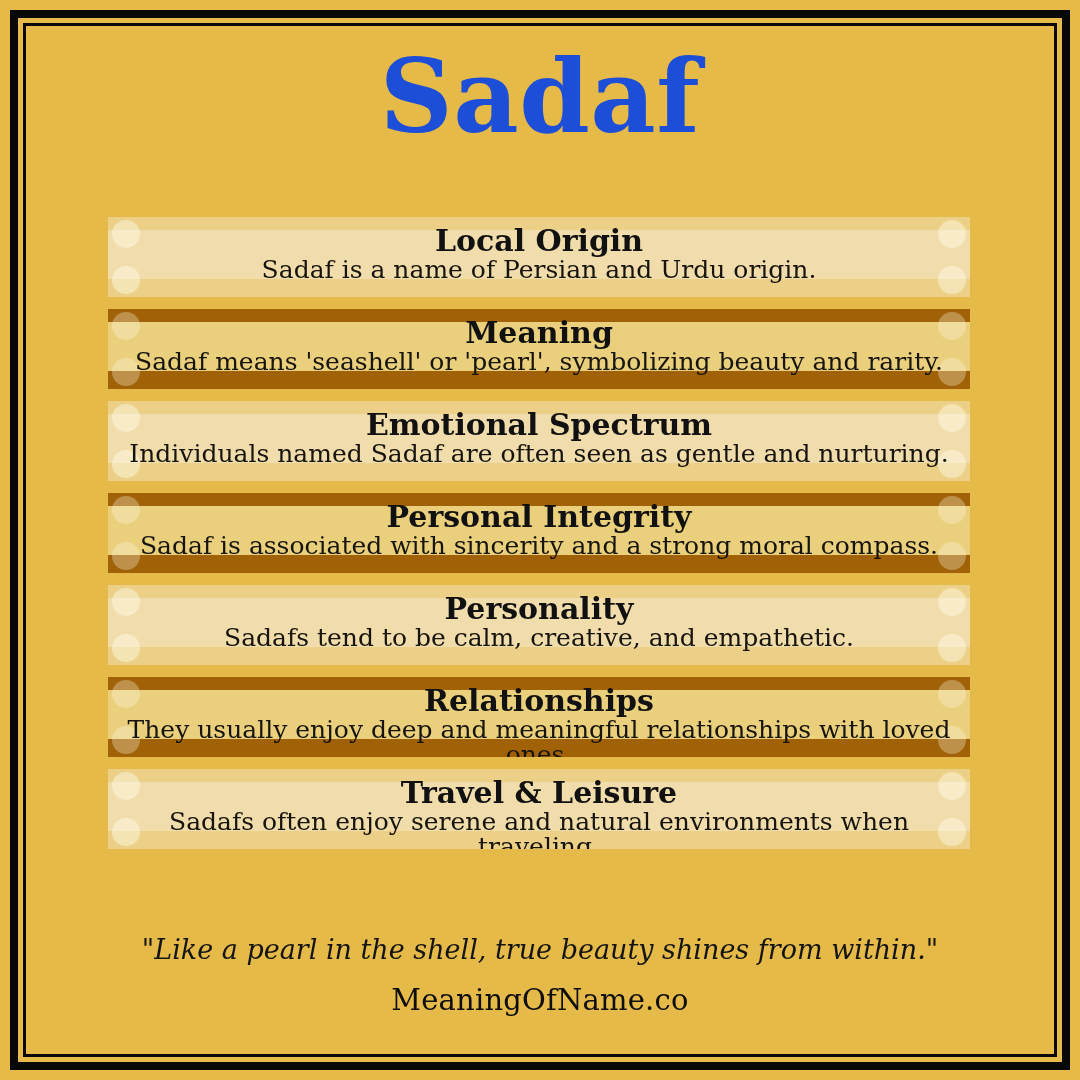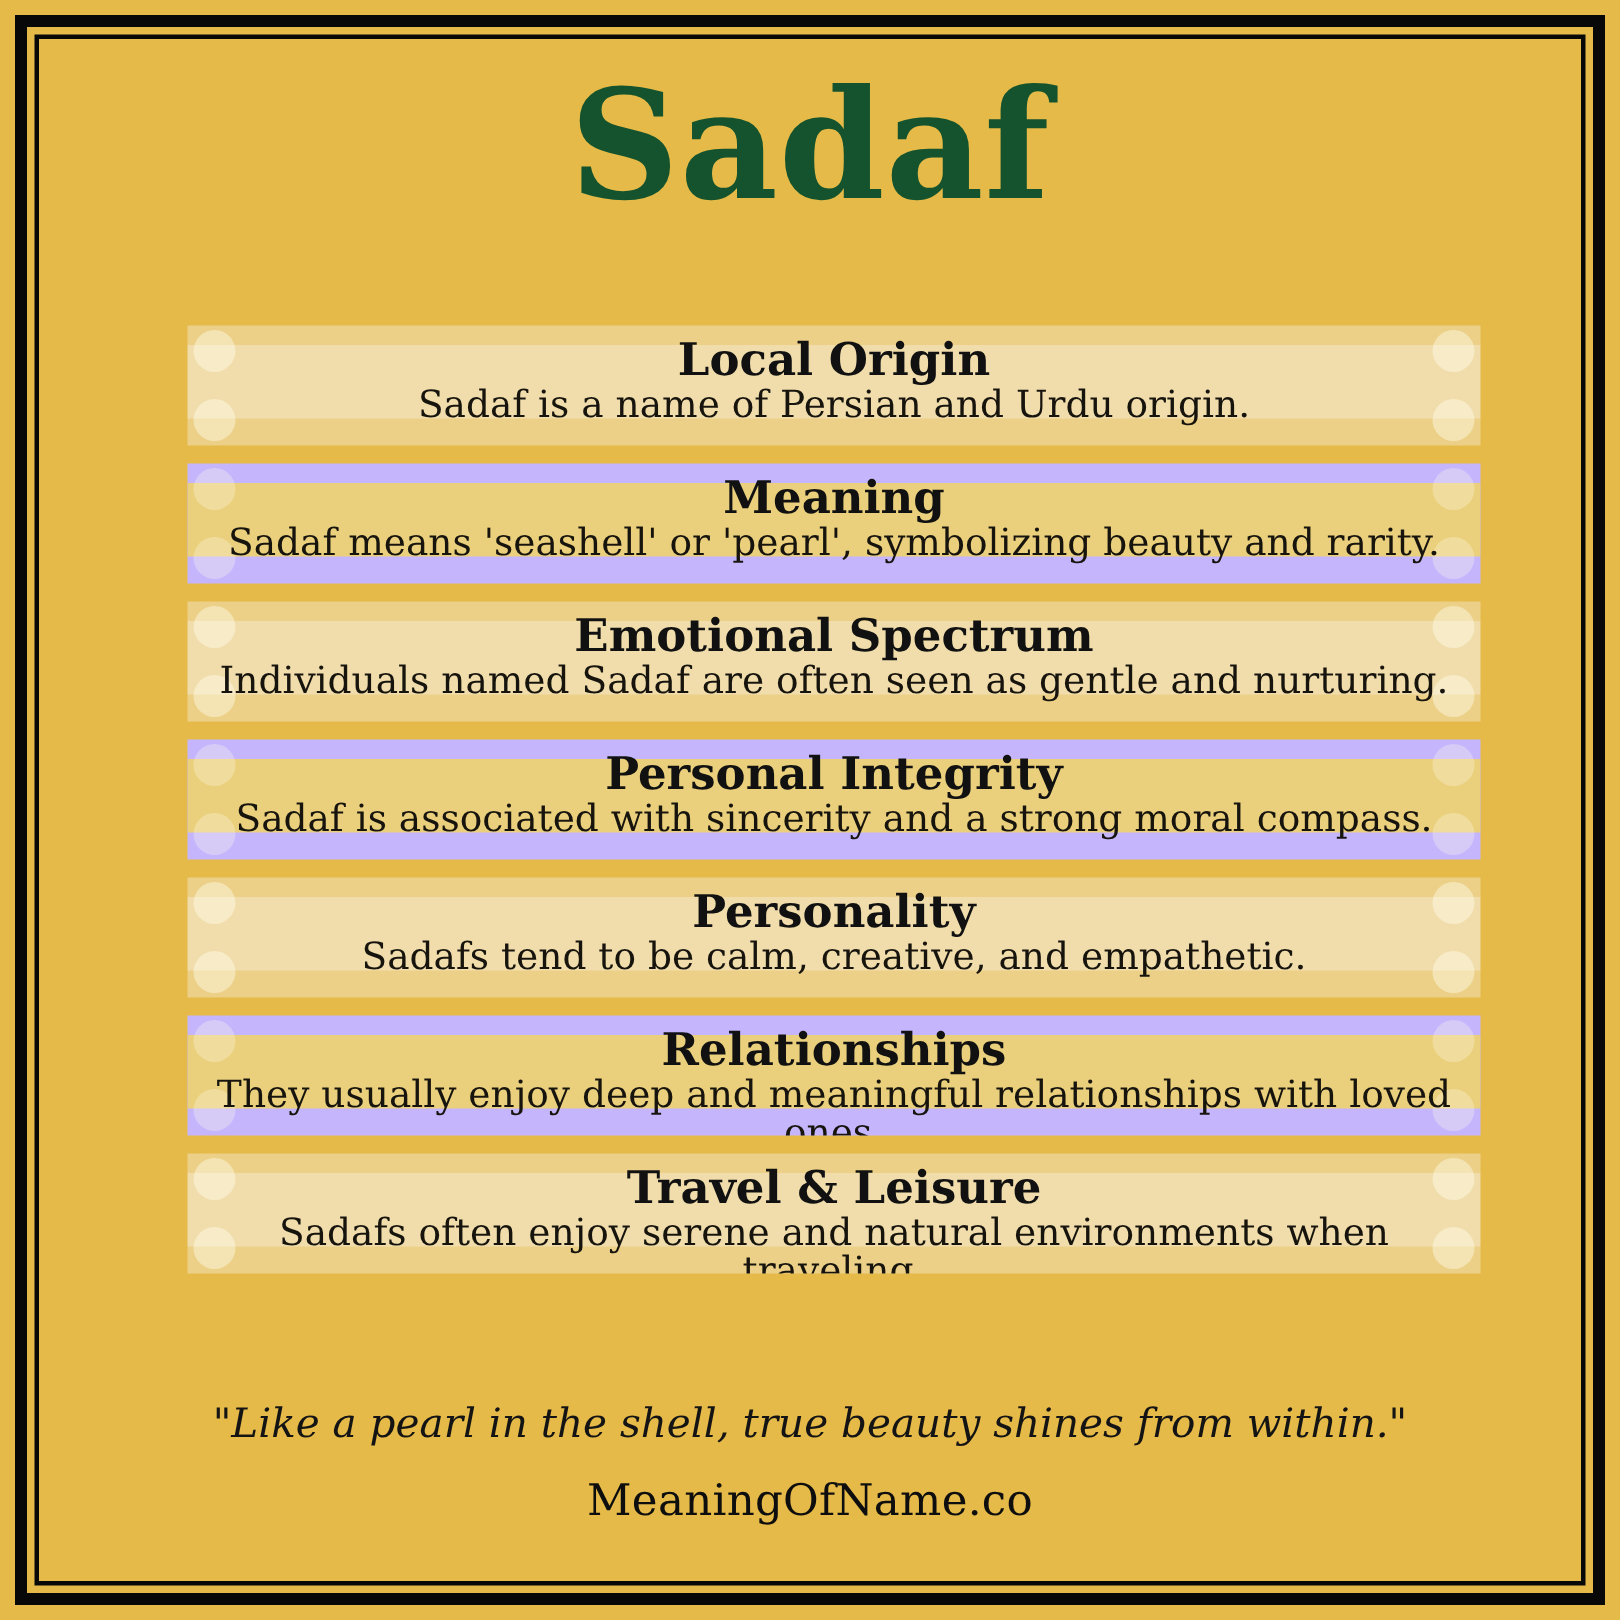--- a/index.html
+++ b/index.html
@@ -44,44 +44,44 @@
   
   #title {
     position: absolute;
     left: 0;
     right: 0;
     top: 14px;
     text-align: center;
     font-size: 101px;
     font-weight: bold;
     line-height: 1.12;
-    color: #14532d;
+    color: #1d4ed8;
     letter-spacing: 0.5px;
     font-family: "DejaVu Serif", "Liberation Serif", serif;
   }
 
   
   #cards {
     position: absolute;
-    left: 99px;
+    left: 82px;
     top: 191px;
     width: 762px;
   }
   .card {
     position: relative;
     width: 862px;
     height: 80px;
     margin-bottom: 12px;
     background: #ecd087;
     overflow: hidden;
   }
   .card.alt {
     background: #e9c straighten;
   }
-  .card.alt { background: #c4b5fd; }
+  .card.alt { background: #a16207; }
 
   .card .band {
     position: absolute;
     left: 0;
     right: 0;
     top: 13px;
     height: 49px;
     background: #f0ddab;
   }
   .card.alt .band {

